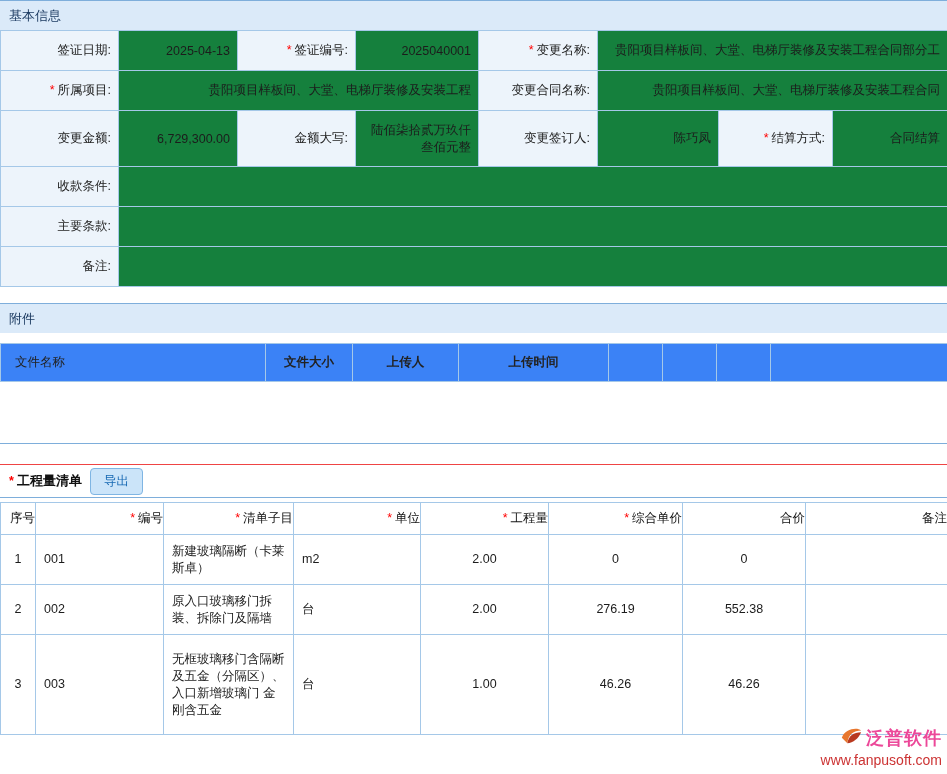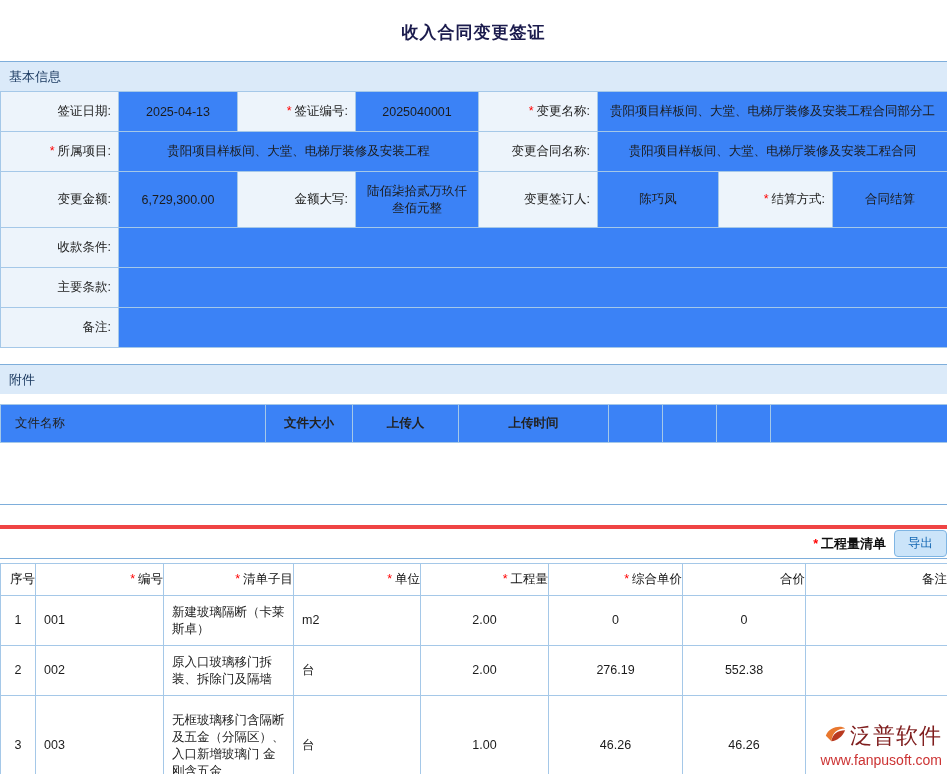--- a/index.html
+++ b/index.html
@@ -15,41 +15,41 @@
     color:#17365d; }
 
   table { border-collapse:collapse; width:947px; table-layout:fixed;
     font-size:12.5px; }
 
   
   .form-table td { border:1px solid #a5c8e8; padding:2px 7px; height:40px;
     vertical-align:middle; }
   .form-table td.lbl { background:#edf4fb; text-align:right; white-space:nowrap;
     color:#222; }
-  .form-table td.val { background:#3b82f6; text-align:center; overflow:hidden; }
+  .form-table td.val { background:#15803d; text-align:right; overflow:hidden; }
   .form-table td.val.nowrap { white-space:nowrap; }
   .form-table tr.tall td { height:56px; }
   .req { color:#ff0000; margin-right:3px; font-size:12.5px; }
 
   .gap16 { height:16px; }
   .gap10 { height:10px; }
   .gap20 { height:20px; }
   .gap4  { height:4px; }
 
   
   .attach-table th { border:1px solid #a5c8e8; height:38px; font-weight:normal;
     background:#3b82f6; color:#222; }
   .attach-table th.left { text-align:left; padding-left:14px; }
   .attach-table th.center { text-align:center;font-weight:bold; }
   .attach-empty { height:62px; border-bottom:1px solid #7eaedb; background:#fff; }
 
   
-  .boq-bar { height:34px; border-top:4px solid #ef4444;
+  .boq-bar { height:34px; border-top:1px solid #ef4444;
     border-bottom:1px solid #7eaedb; display:flex; align-items:center;
-    padding-left:9px; gap:8px; background:#fff;justify-content:flex-end; }
+    padding-left:9px; gap:8px; background:#fff; }
   .boq-bar .bar-label { font-size:13px; color:#111; font-weight:bold; }
   .btn-export { display:inline-block; padding:4px 13px; background:#cbe4f9;
     border:1px solid #7fb5e3; border-radius:4px; color:#1668b3;
     font-size:12.5px; cursor:pointer; }
 
   
   .boq-table th { border:1px solid #a5c8e8; height:32px; font-weight:normal;
     text-align:right; background:#fff; color:#111; }
   .boq-table td { border:1px solid #a5c8e8; padding:4px 8px;
     vertical-align:middle; background:#fff; line-height:17px; }
@@ -57,30 +57,29 @@
   .boq-table tr.r100 td { height:100px; }
   .boq-table td.c-center { text-align:center; }
   .boq-table td.c-left { text-align:left; }
   .boq-table td.wrap { white-space:normal; word-break:break-all; }
 
   
   .logo { position:absolute; right:5px; bottom:6px; text-align:right;
     background:transparent; }
   .logo-top { display:flex; align-items:center; justify-content:flex-end;
     gap:3px; }
-  .logo-brand { font-size:22px; font-weight:normal; color:#7f1d1d;
+  .logo-brand { font-size:18px; font-weight:bold; color:#ec4899;
     letter-spacing:1px; }
   .logo-site { font-size:14px; color:#cc3333; margin-top:1px; }
 </style>
 </head>
 <body>
 
 <div class="page">
 
-  <div class="page-title">收入合同变更签证</div>
 
   <div class="strip">
     <span>基本信息</span>
   </div>
 
   <table class="form-table">
     <colgroup>
       <col style="width:118px">
         <col style="width:119px">
         <col style="width:118px">

